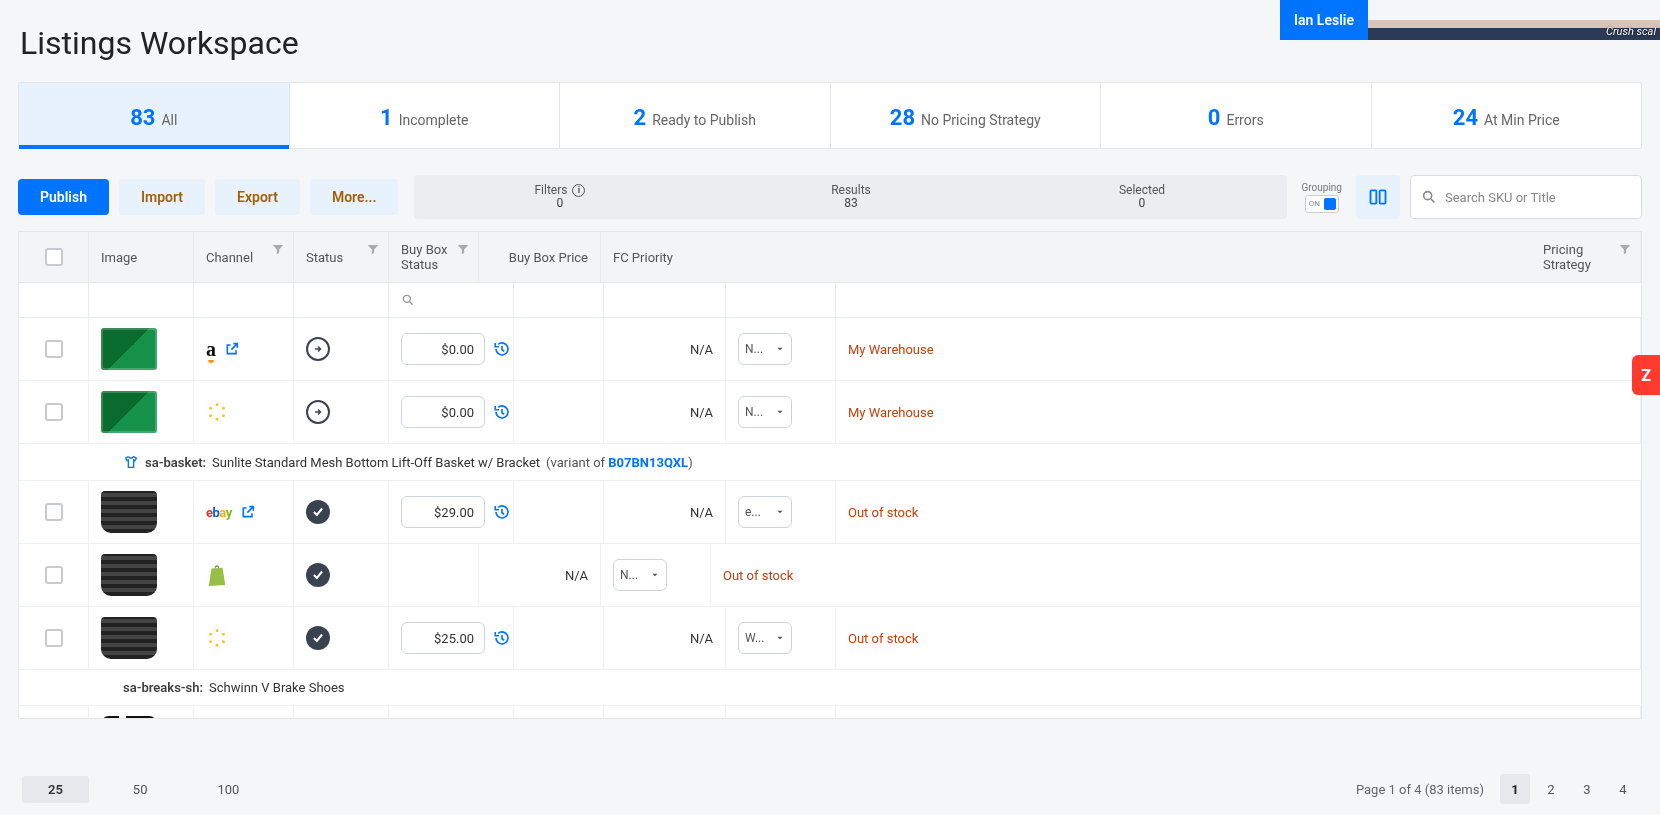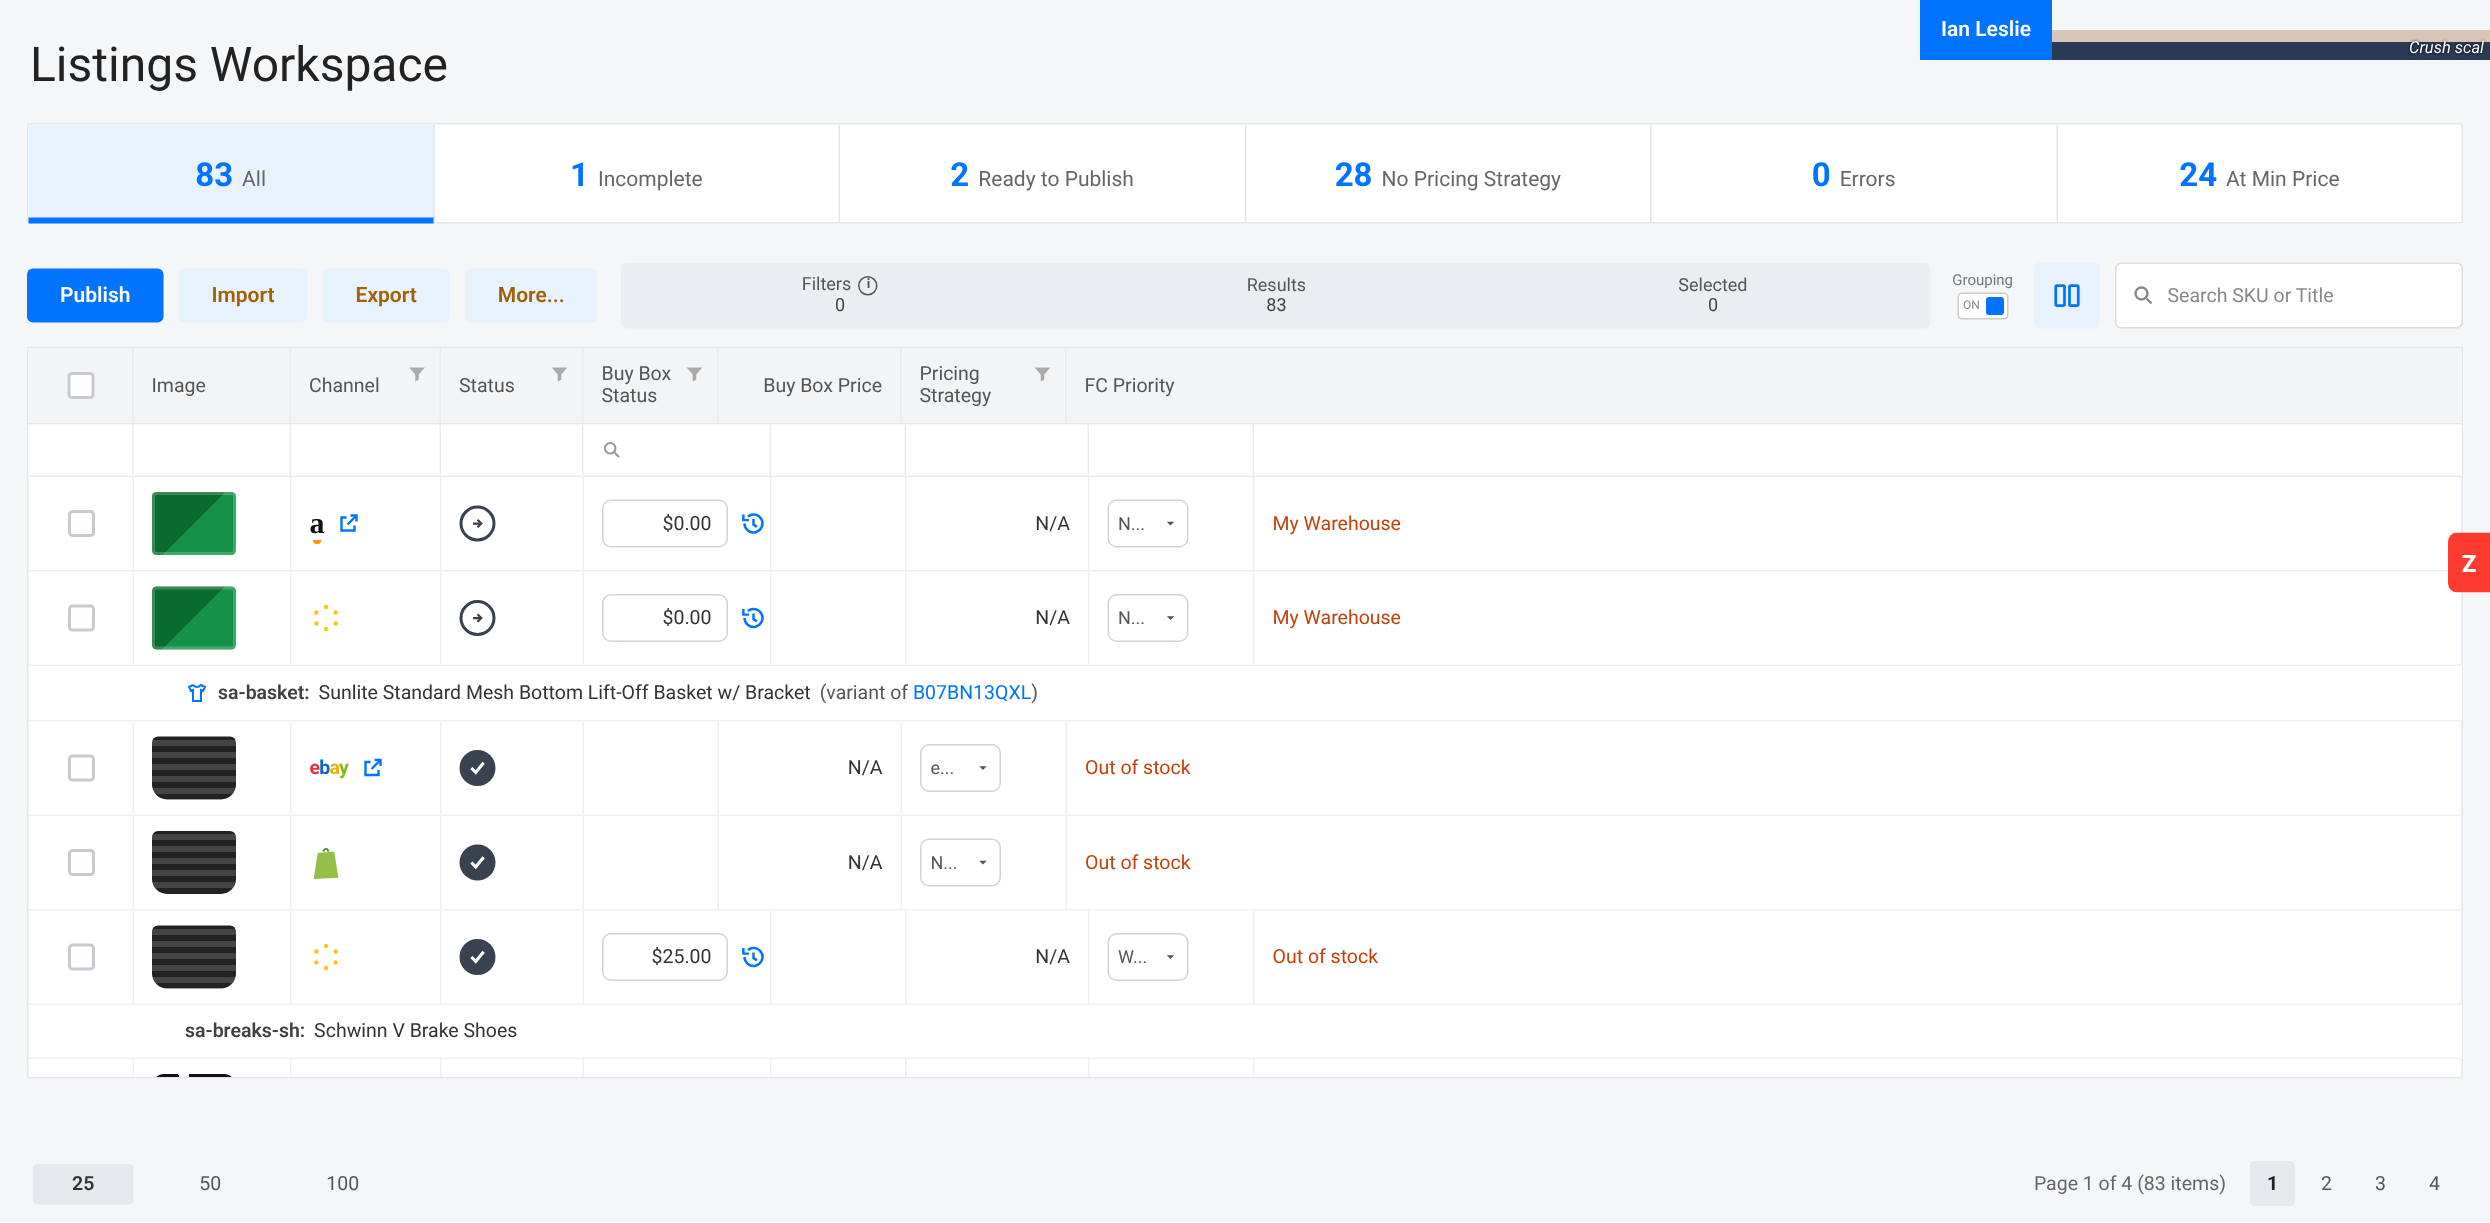--- a/index.html
+++ b/index.html
@@ -72,21 +72,21 @@
 .price-cell { display:flex; align-items:center; gap:8px;}
 .price-input { width:84px; height:32px; border:1px solid #cfd4da; border-radius:6px; text-align:right; padding:0 10px; font-size:13px; color:#333;}
 .history-icon { color:#0074ff; }
 .na { color:#333; font-size:13px; }
 .strat-sel { width:54px; height:32px; border:1px solid #cfd4da; border-radius:6px; padding: 0 6px; display:flex; align-items:center; justify-content:space-between; font-size:12px; color:#555; cursor:pointer; }
 .fc-txt { font-size:13px; color:#c2410c; }
 .group-row { display:flex; align-items:center; gap:6px; background:#fff; border-bottom:1px solid #eef0f2; padding:10px 0 10px 104px; font-size:13px; }
 .group-row .sku { color:#404040; font-weight:600;}
 .group-row .title { color:#333; }
 .group-row .paren { color:#555; }
-.group-row a { color:#0074ff; text-decoration:none; font-weight:400;}
+.group-row a { color:#0074ff; text-decoration:none; font-weight:700;}
 .shirt-ic { color:#0074ff; }
 
 .paginator { position:absolute; left:0; right:0; bottom:0; height:52px; display:flex; align-items:center; padding:0 22px; font-size:13px; color:#555; }
 .page-sizes { display:flex; gap:18px; align-items:center;}
 .page-sizes .sz { padding:6px 26px; border-radius:3px; cursor:pointer;}
 .page-sizes .sz.active { background:#e6e8eb; font-weight:600; color:#333;}
 .page-info { margin-left:auto; margin-right:16px; color:#666;}
 .page-nums { display:flex; gap:6px;}
 .page-nums .pn { width:30px; height:30px; display:flex; align-items:center; justify-content:center; border-radius:3px; cursor:pointer;}
 .page-nums .pn.active { background:#e6e8eb; font-weight:700; color:#222;}
@@ -192,29 +192,29 @@
       </div>
     <div class="th col-bbstatus">
         <span>Buy Box Status</span>
         <span class="filter-icon">
           <svg viewBox="0 0 24 24" fill="currentColor">
             <path d="M3 5h18l-7 8v6l-4 2v-8z"></path>
           </svg>
         </span>
       </div>
     <div class="th col-bbprice">Buy Box Price</div>
+    <div class="th col-fc">FC Priority</div>
     <div class="th col-pstrat">
         <span>Pricing Strategy</span>
         <span class="filter-icon">
           <svg viewBox="0 0 24 24" fill="currentColor">
             <path d="M3 5h18l-7 8v6l-4 2v-8z"></path>
           </svg>
         </span>
       </div>
-    <div class="th col-fc">FC Priority</div>
   </div>
 
   <div class="filter-row">
     <div class="td col-check"></div>
     <div class="td col-image"></div>
     <div class="td col-channel"></div>
     <div class="td col-status"></div>
     <div class="td col-price">
         <svg class="search-glyph" width="14" height="14" viewBox="0 0 24 24" fill="none" stroke="#999" stroke-width="2.4">
           <circle cx="10" cy="10" r="6"></circle>
@@ -369,20 +369,32 @@
             </span>
           </div>
         </div>
         <div class="td col-status">
           <span class="status-check">
             <svg width="14" height="14" viewBox="0 0 24 24" fill="none" stroke="currentColor" stroke-width="3.5">
               <path d="M5 12l5 5 9-11"></path>
             </svg>
           </span>
         </div>
+        <div class="td col-price">
+          <div class="price-cell">
+            <input class="price-input" value="$29.00" style="">
+            <span class="history-icon">
+              <svg width="18" height="18" viewBox="0 0 24 24" fill="none" stroke="currentColor" stroke-width="2.2">
+                <path d="M4 12a8 8 0 1 0 3-6.3"></path>
+                <path d="M3 4v5h5"></path>
+                <path d="M12 8v5l3 2"></path>
+              </svg>
+            </span>
+          </div>
+        </div>
         <div class="td col-bbstatus" style="justify-content:center"></div>
         <div class="td col-bbprice">
           <span class="na">N/A</span>
         </div>
         <div class="td col-pstrat" style="gap:8px">
           <div class="strat-sel">
             <span>e...</span>
             <svg width="10" height="10" viewBox="0 0 24 24" fill="currentColor">
               <path d="M6 9l6 6 6-6z"></path>
             </svg>

